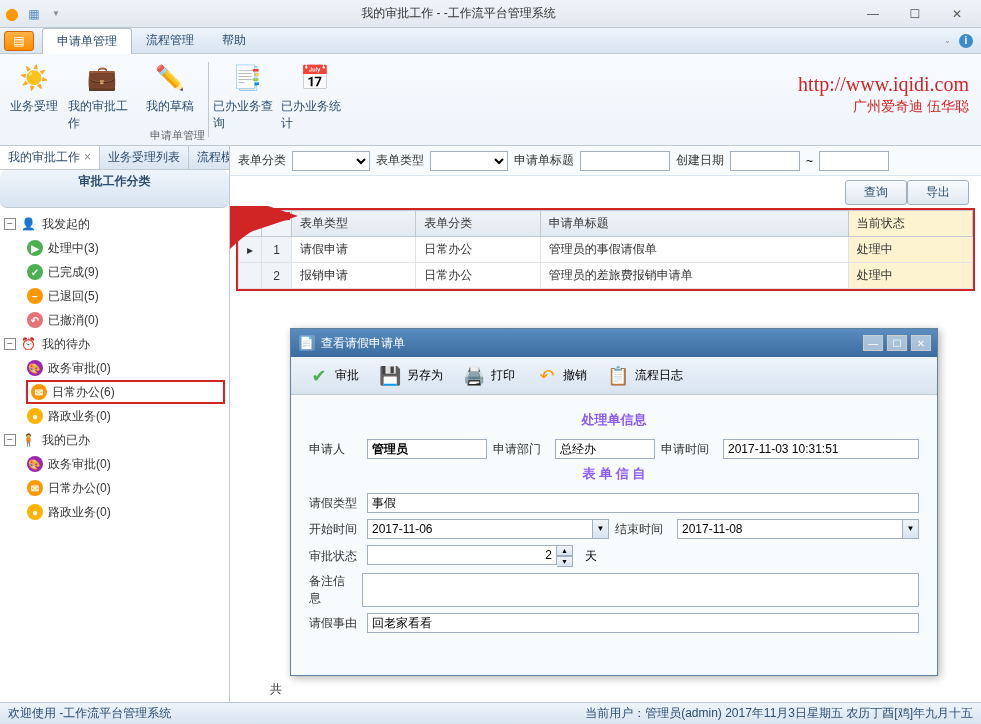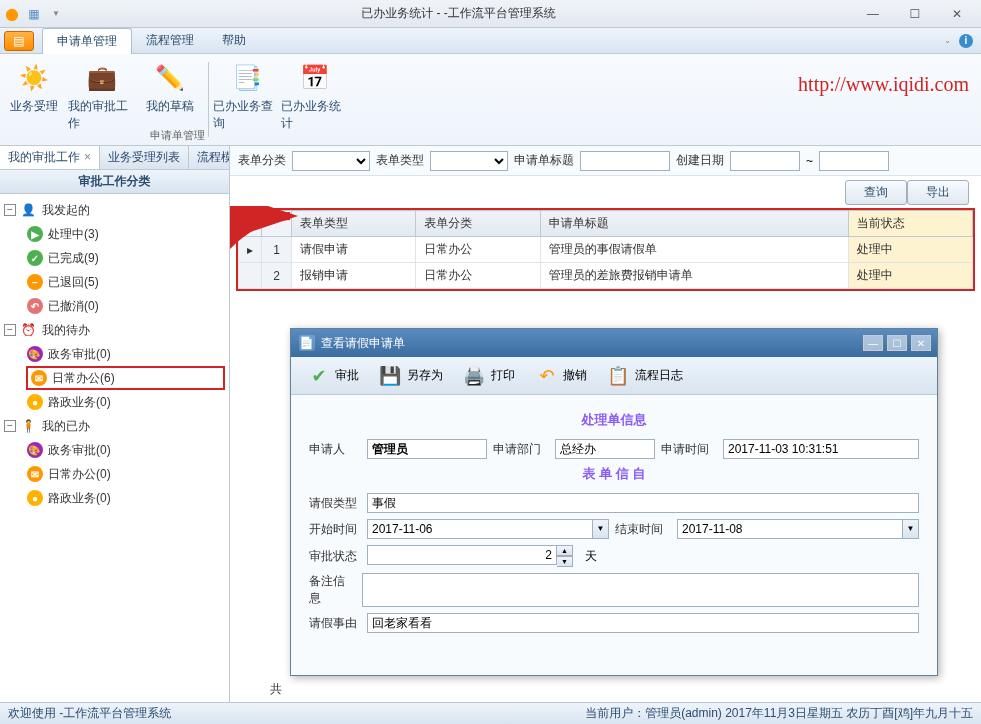--- a/index.html
+++ b/index.html
@@ -28,21 +28,21 @@
     .brand-url { color: #d12525; font-size: 20px; font-family: serif; }
     .brand-cn { color: #d12525; font-size: 14px; margin-top: 2px; }
     
     .content { display: flex; height: calc(100% - 28px - 26px - 92px - 22px); }
     
     .sidebar { width: 230px; border-right: 1px solid #c0c8d0; display: flex; flex-direction: column; }
     .tabs-row { height: 24px; background: linear-gradient(#eef4fb, #d8e4f0); display: flex; border-bottom: 1px solid #c0c8d0; overflow: hidden; }
     .tab { padding: 3px 8px; color: #2c4c6e; font-size: 12px; border-right: 1px solid #c0c8d0; cursor: pointer; white-space: nowrap; }
     .tab.active { background: #fff; }
     .tab-close { margin-left: 4px; color: #888; }
-    .sidebar-header { height: 24px; background: linear-gradient(#eef4fb, #d8e4f0); text-align: center; line-height: 22px; font-weight: bold; color: #2c4c6e; border-bottom: 1px solid #c0c8d0; }
+    .sidebar-header { height: 38px; background: linear-gradient(#eef4fb, #d8e4f0); text-align: center; line-height: 22px; font-weight: bold; color: #2c4c6e; border-bottom: 1px solid #c0c8d0; border-radius: 7px; }
     .tree { flex: 1; padding: 4px; overflow: auto; }
     .tree-node { display: flex; align-items: center; padding: 3px 0; cursor: pointer; }
     .tree-toggle { width: 12px; height: 12px; border: 1px solid #888; margin-right: 4px; display: flex; align-items: center; justify-content: center; font-size: 10px; line-height: 1; color: #555; }
     .tree-icon { width: 18px; height: 18px; margin-right: 4px; display: flex; align-items: center; justify-content: center; }
     .tree-label { color: #333; }
     .tree-children { padding-left: 22px; }
     .tree-node.highlighted { border: 2px solid #d12525; padding: 1px 2px; }
     
     .main { flex: 1; display: flex; flex-direction: column; overflow: hidden; position: relative; }
     .search-bar { height: 30px; background: #f8fbfe; display: flex; align-items: center; padding: 0 8px; gap: 6px; border-bottom: 1px solid #d8e4f0; }
@@ -100,21 +100,21 @@
     <div class="tb-icon">
         <span style="color:#f90">⬤</span>
       </div>
     <div class="tb-icon">
         <span style="color:#5a8cc0">▦</span>
       </div>
     <div class="tb-icon">
         <span style="color:#888;font-size:8px">▼</span>
       </div>
   </div>
-  <div class="window-title">已办业务统计 - -工作流平台管理系统</div>
+  <div class="window-title">我的审批工作 - -工作流平台管理系统</div>
   <div class="window-controls">
     <div class="wc-btn">—</div>
     <div class="wc-btn">☐</div>
     <div class="wc-btn">✕</div>
   </div>
 </div>
 
 <div class="menubar">
   <div class="menu-icon">▤</div>
   <div class="menu-tab active">申请单管理</div>
@@ -144,20 +144,21 @@
     <div class="ribbon-icon">📑</div>
     <div class="ribbon-label">已办业务查询</div>
   </div>
   <div class="ribbon-item">
     <div class="ribbon-icon">📅</div>
     <div class="ribbon-label">已办业务统计</div>
   </div>
   <div class="ribbon-section-label">申请单管理</div>
   <div class="ribbon-branding">
     <div class="brand-url">http://www.iqidi.com</div>
+    <div class="brand-cn">广州爱奇迪 伍华聪</div>
   </div>
 </div>
 
 <div class="content">
 
   <div class="sidebar">
     <div class="tabs-row">
       <div class="tab active"><span>我的审批工作</span><span class="tab-close">×</span></div>
       <div class="tab">业务受理列表</div>
       <div class="tab">流程模板</div>

